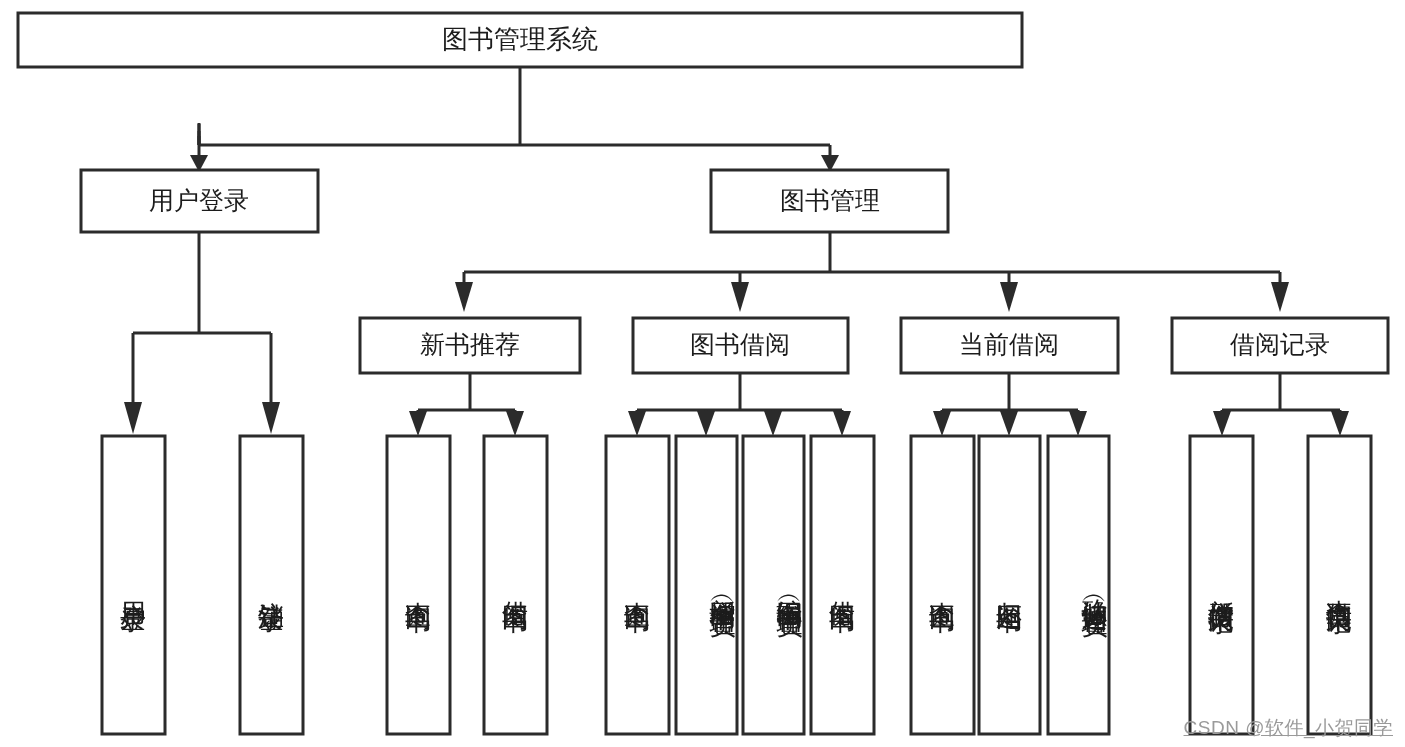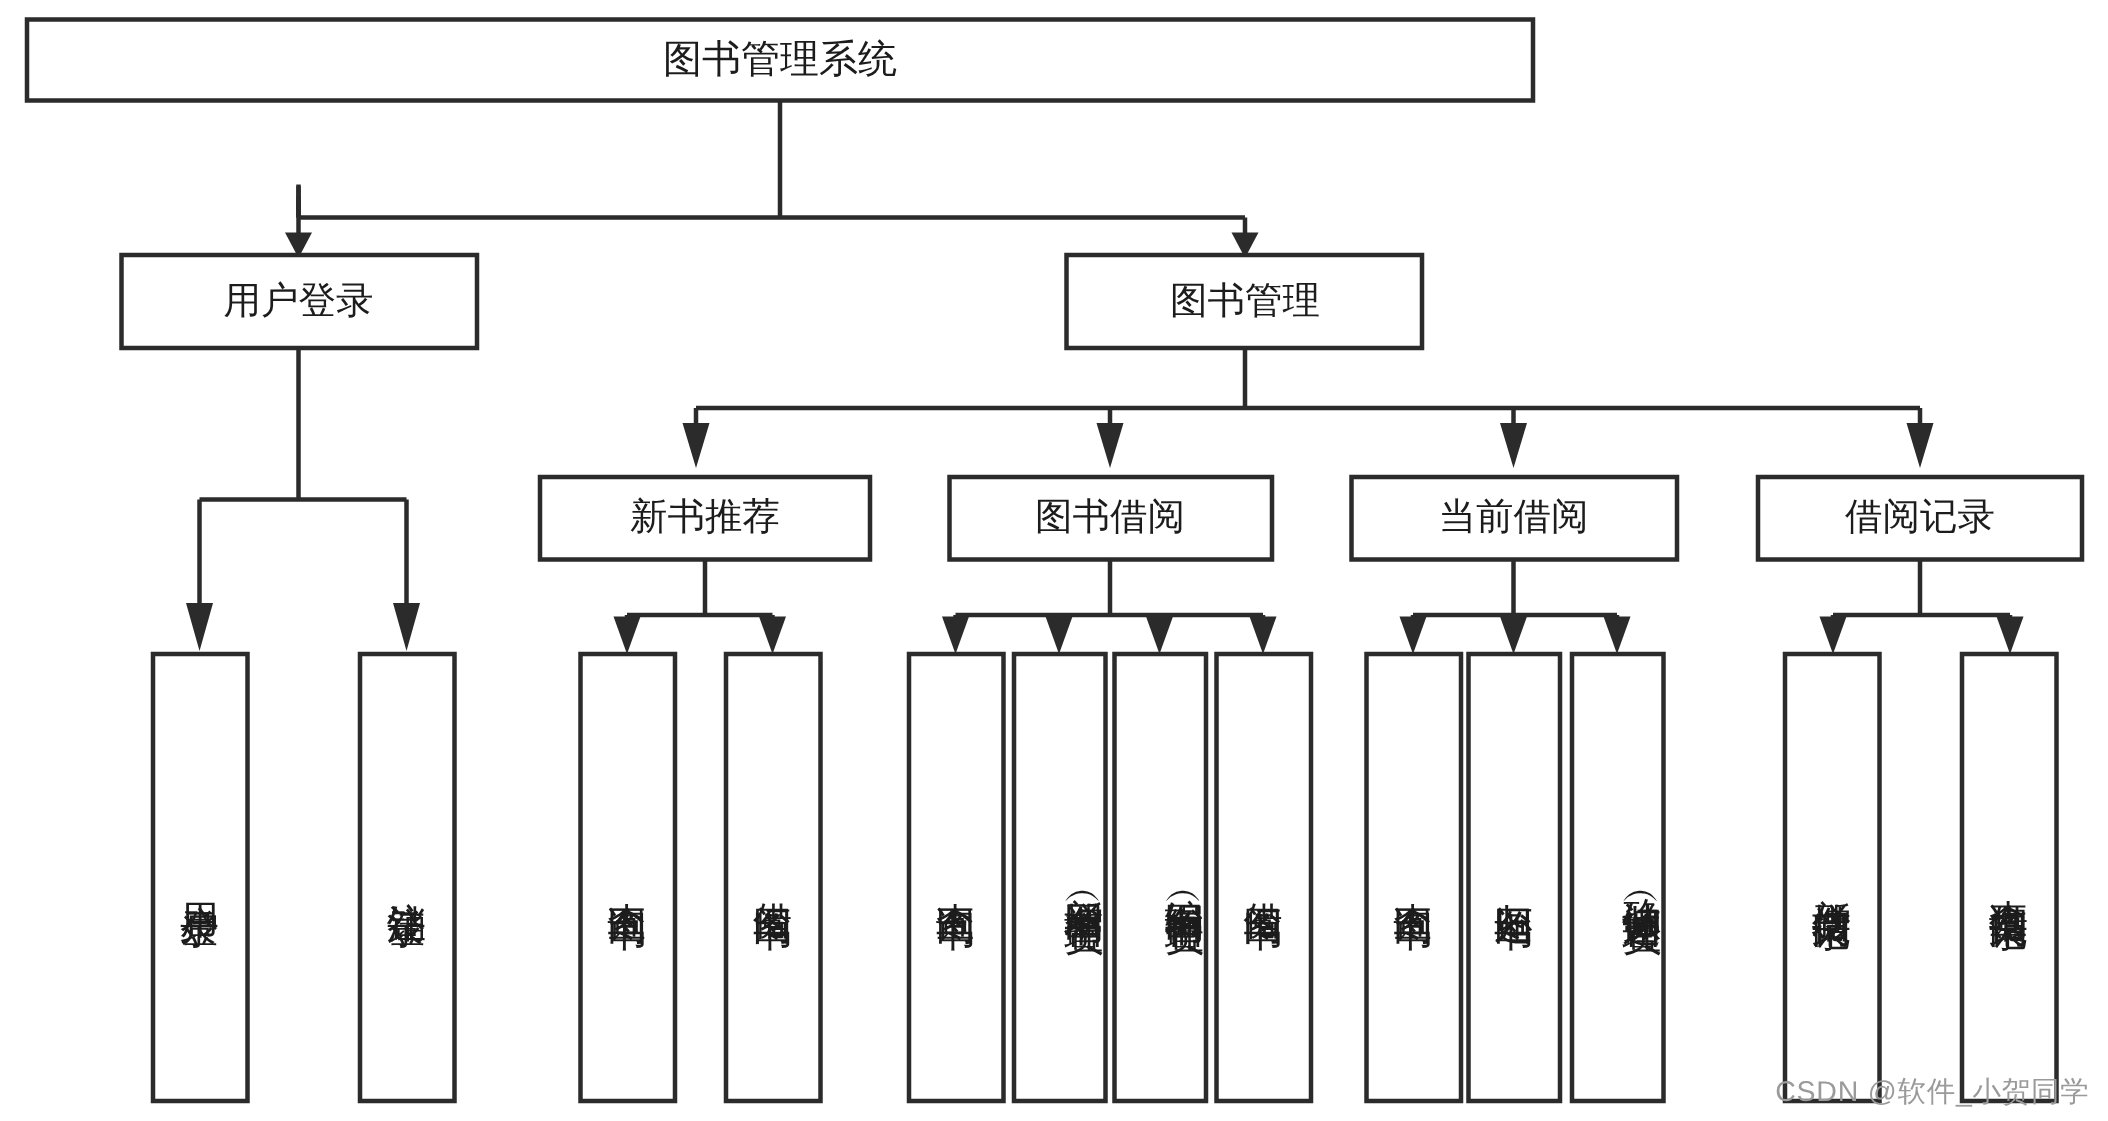--- a/index.html
+++ b/index.html
@@ -72,20 +72,21 @@
   }
   .watermark {
     position: absolute;
     right: 12px;
     bottom: 6px;
     font-family: "Liberation Sans", sans-serif;
     font-size: 19px;
     color: #9a9a9a;
     letter-spacing: 0.5px;
     white-space: nowrap;
+    text-decoration: underline;
   }
 </style>
 </head>
 <body>
 
 <div id="diagram-root">
 
   <svg id="flow" viewBox="0 0 1405 747">
 
     <g>

